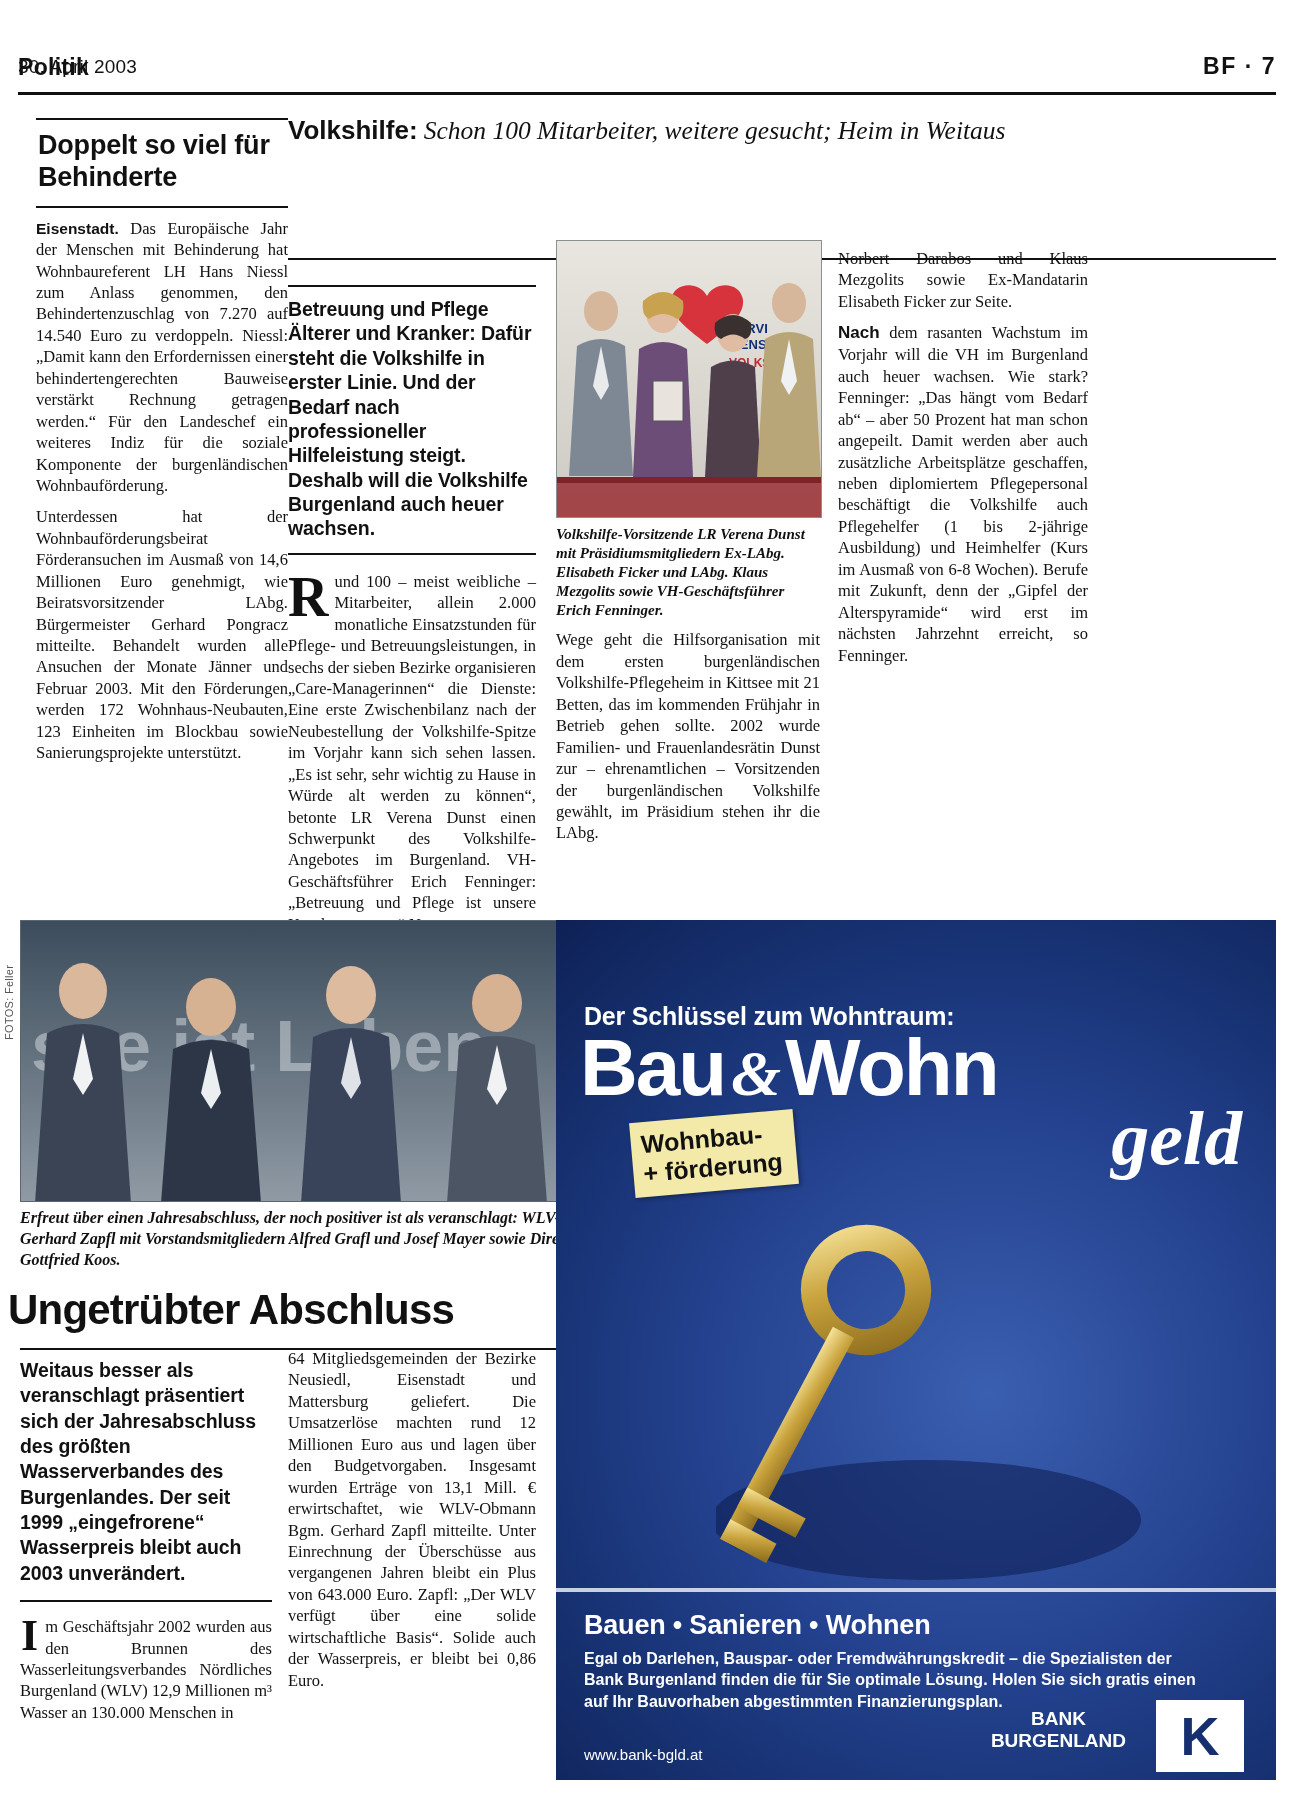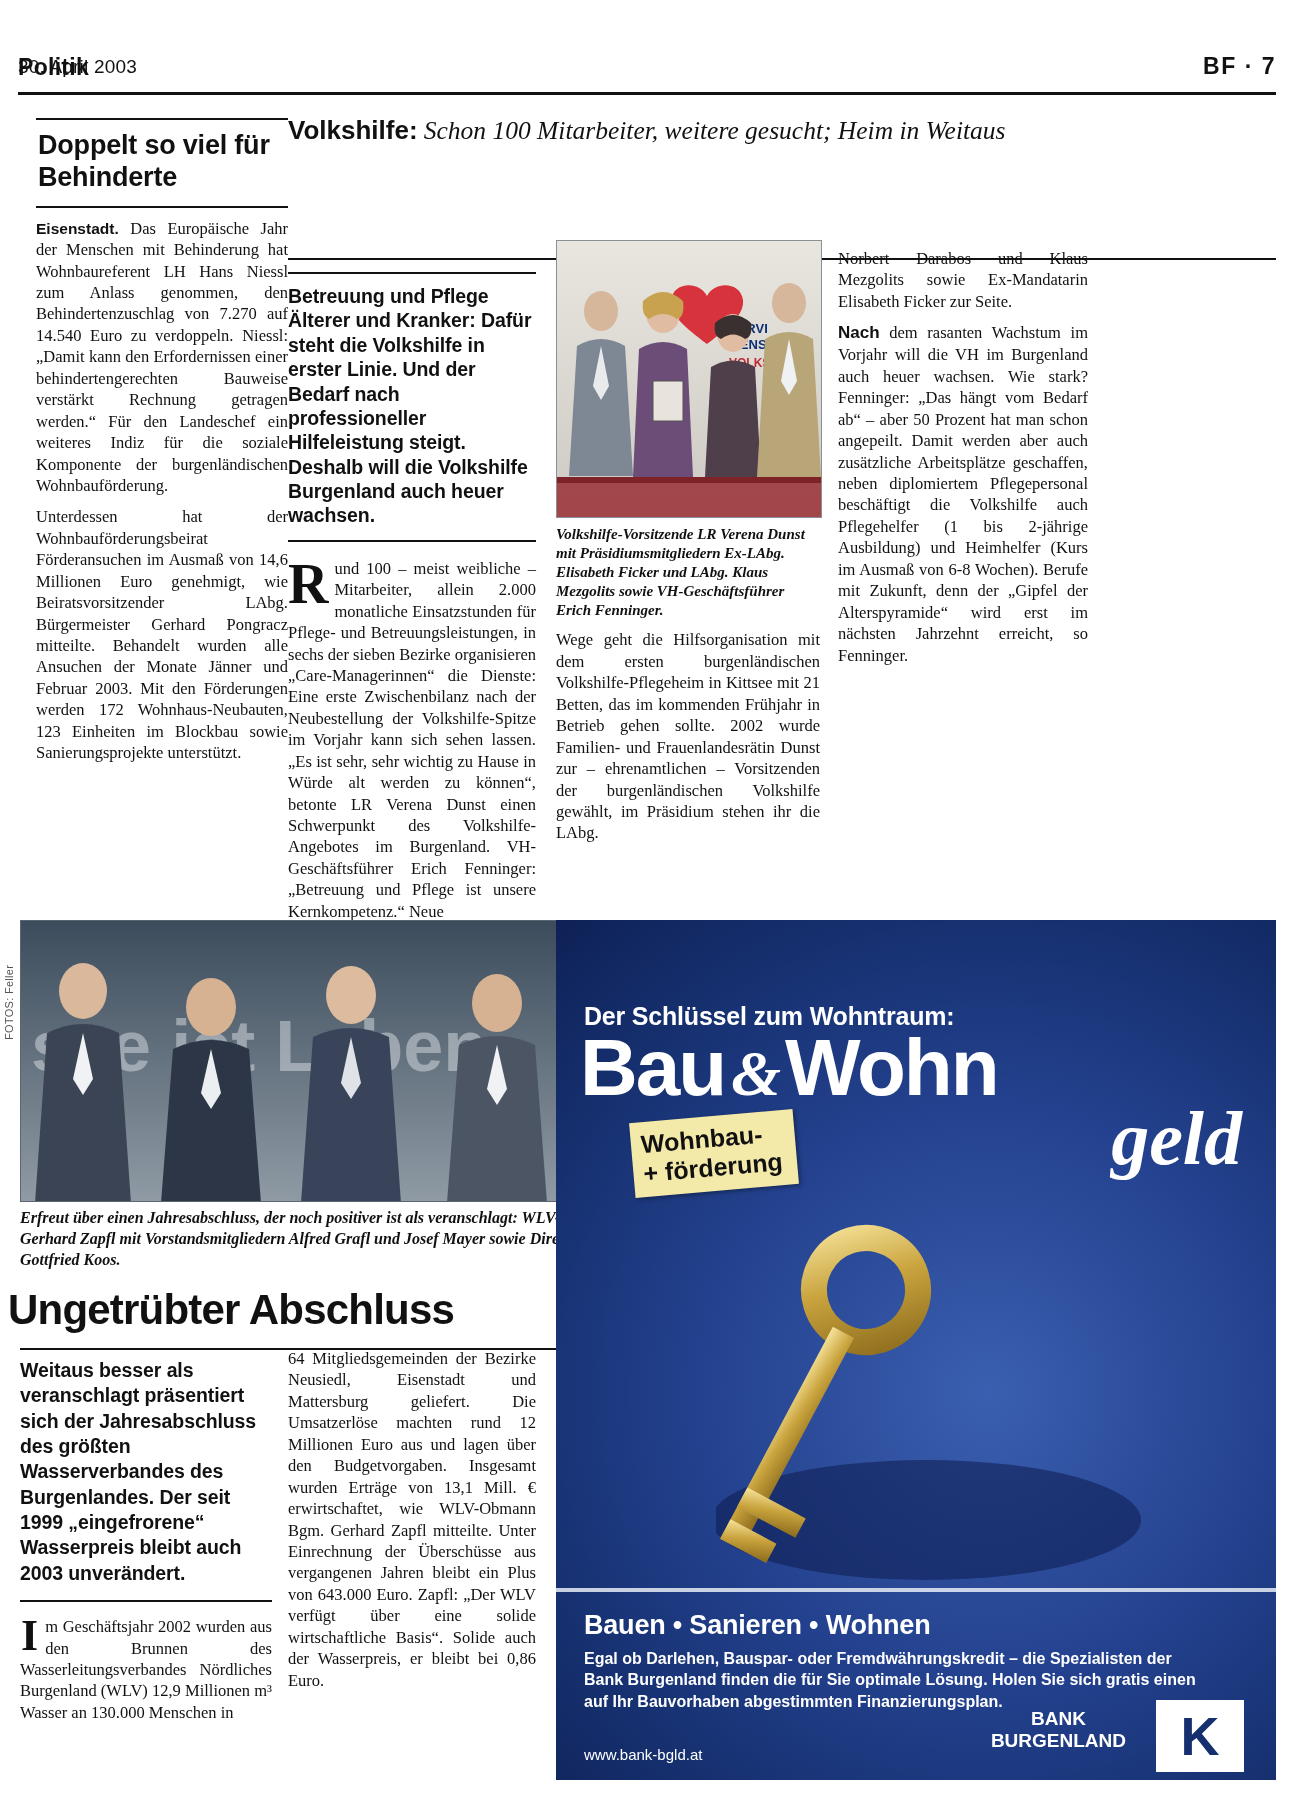--- a/index.html
+++ b/index.html
@@ -89,21 +89,21 @@
   .sub-head .dek{
     font-style:italic;
     font-family:"Liberation Serif", serif;
     font-size:25.5px;
   }
   .rule-head{
     position:absolute;left:288px;top:258px;width:988px;height:2px;background:#111;
   }
 
   
-  .col2{position:absolute;left:288px;top:272px;width:248px;}
+  .col2{position:absolute;left:288px;top:285px;width:248px;}
   .intro-box{
     border-top:2px solid #111;
     border-bottom:2px solid #111;
     padding:10px 0 12px 0;
     font-family:"Liberation Sans", sans-serif;
     font-weight:bold;
     font-size:19.5px;
     line-height:1.25;
     letter-spacing:-.1px;
   }

